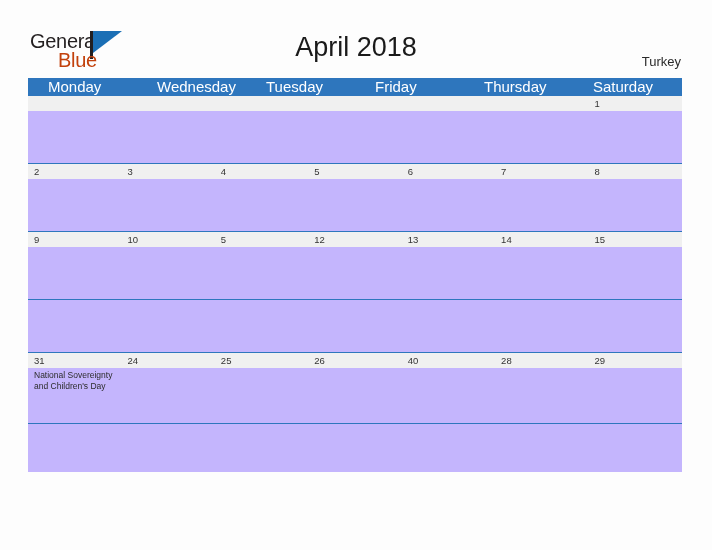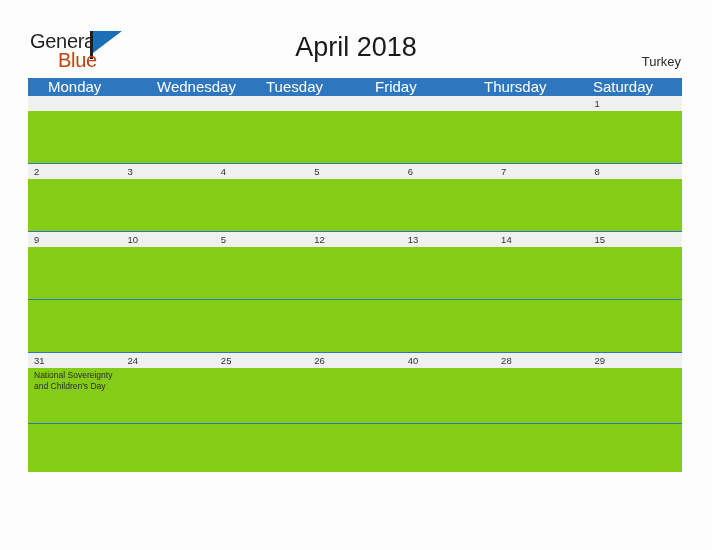--- a/index.html
+++ b/index.html
@@ -142,21 +142,21 @@
     line-height: 15px;
     color: #333333;
     padding-left: 6px;
     box-sizing: border-box;
     font-family: "Liberation Sans", sans-serif;
   }
 
   .body-band {
     display: flex;
     width: 654px;
-    background: #84cc16;
+    background: #c4b5fd;
   }
   .body-cell {
     flex: 1 1 0;
     padding: 2px 5px 0 6px;
     box-sizing: border-box;
     font-size: 8.5px;
     line-height: 10.5px;
     color: #2c2c2c;
     font-family: "Liberation Sans", sans-serif;
     word-wrap: break-word;

